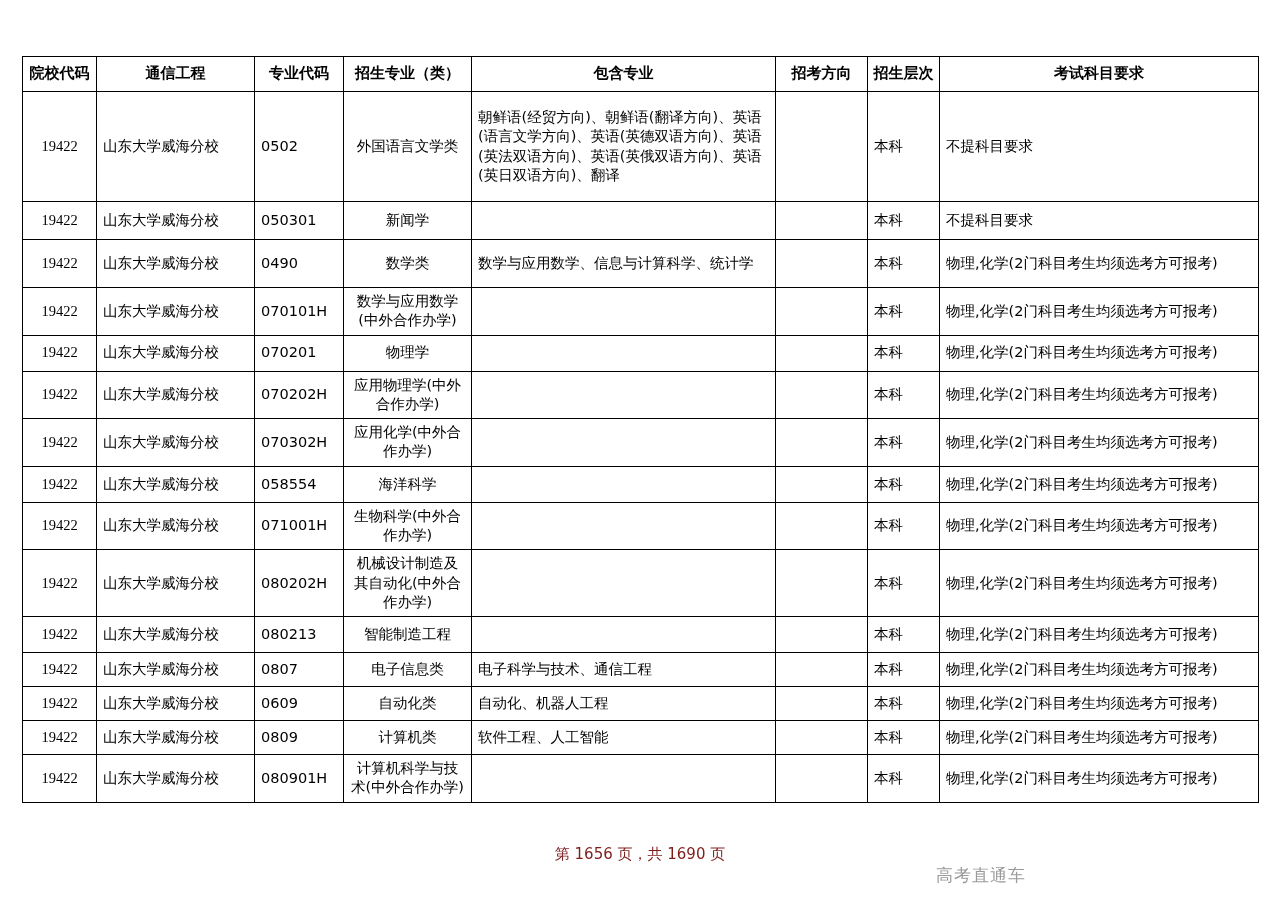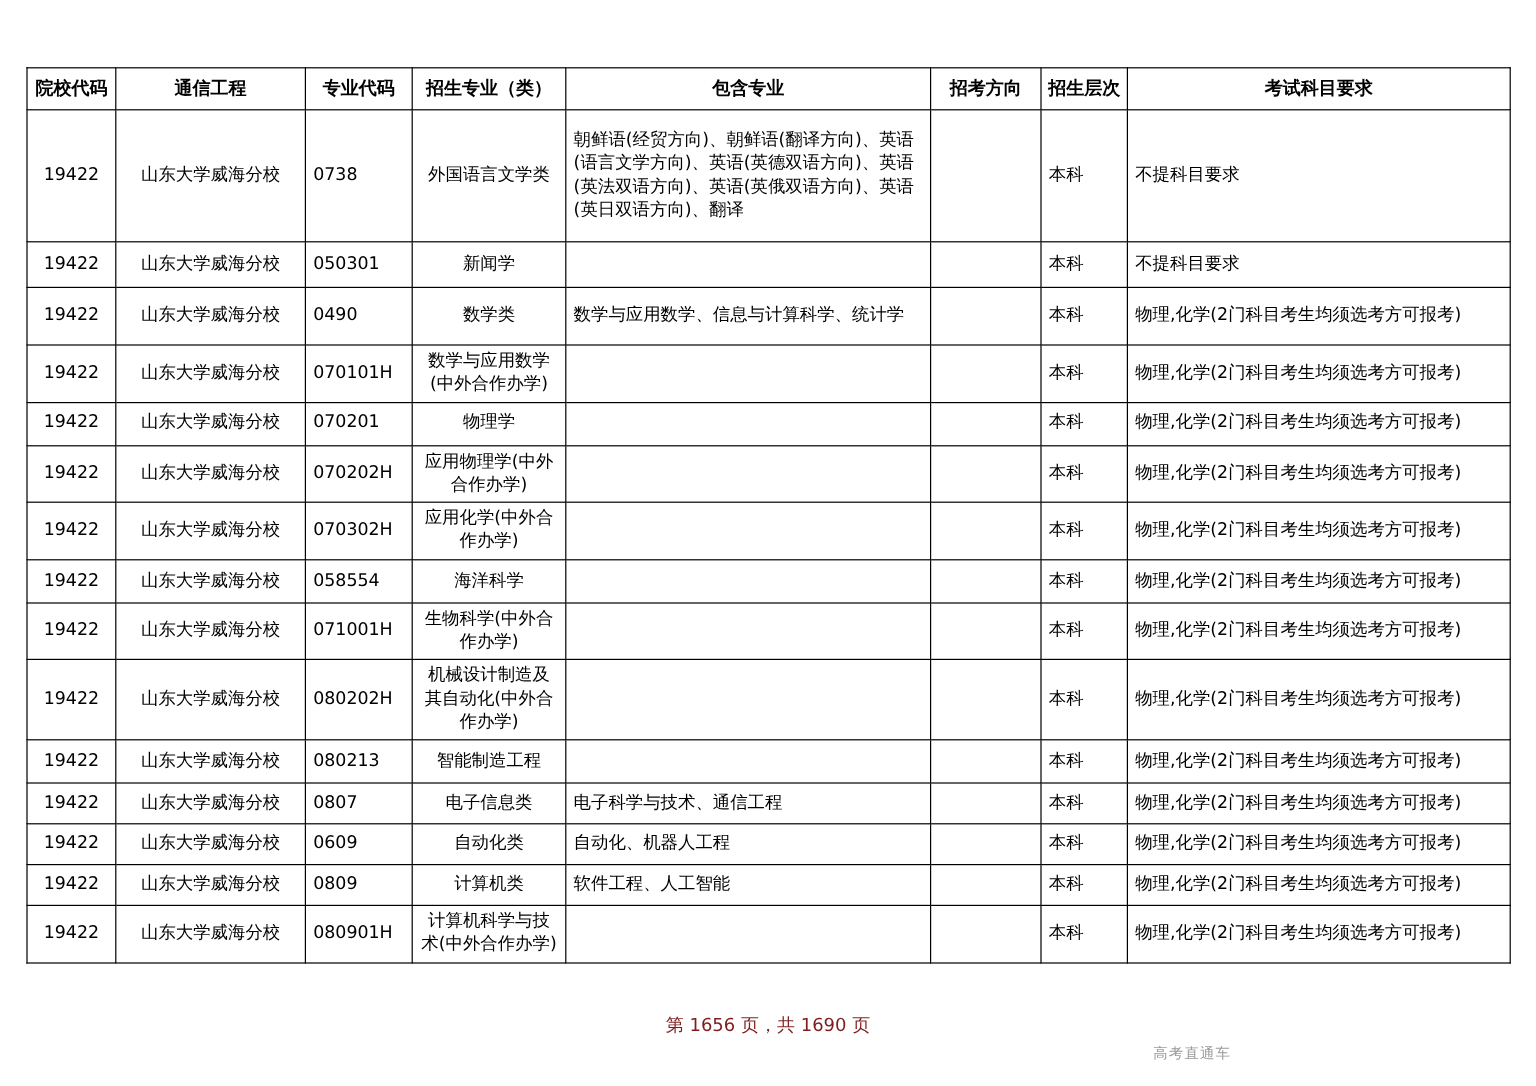--- a/index.html
+++ b/index.html
@@ -49,43 +49,43 @@
   
   col.c0 { width: 74px; }
   col.c1 { width: 158px; }
   col.c2 { width: 89px; }
   col.c3 { width: 128px; }
   col.c4 { width: 304px; }
   col.c5 { width: 92px; }
   col.c6 { width: 72px; }
   col.c7 { width: 319px; }
 
-  td.code { text-align: center; }
-  td.school { text-align: center; padding-left: 6px; }
+  td.code { text-align: center; font-family: Liberation Serif, serif; }
+  td.school { text-align: left; padding-left: 6px; }
   td.majorcode { text-align: left; padding-left: 6px; }
   td.majorname { text-align: center; padding-left: 6px; }
   td.contains { text-align: left; padding-left: 6px; }
   td.direction { text-align: left; }
   td.level { }
   td.subject { text-align: left; padding-left: 6px; white-space: nowrap; overflow: hidden; }
 
   .footer {
     position: absolute;
     left: 0;
     top: 845px;
     width: 1280px;
     text-align: center;
     font-size: 15px;
     color: #7f1d1d;
   }
   .watermark {
     position: absolute;
     right: 26px;
     bottom: 18px;
-    font-size: 12px;
+    font-size: 17px;
     color: #9a9a9a;
     letter-spacing: 1px;
   }
 </style>
 </head>
 <body>
 
 <div class="page">
 
   <table class="admission">
@@ -108,21 +108,21 @@
         <th>包含专业</th>
         <th>招考方向</th>
         <th>招生层次</th>
         <th>考试科目要求</th>
       </tr>
     </thead>
     <tbody>
       <tr style="height:110px;">
         <td class="code">19422</td>
         <td class="school">山东大学威海分校</td>
-        <td class="majorcode">0738</td>
+        <td class="majorcode">0502</td>
         <td class="majorname">外国语言文学类</td>
         <td class="contains">朝鲜语(经贸方向)、朝鲜语(翻译方向)、英语(语言文学方向)、英语(英德双语方向)、英语(英法双语方向)、英语(英俄双语方向)、英语(英日双语方向)、翻译</td>
         <td class="direction"></td>
         <td class="level">本科</td>
         <td class="subject">不提科目要求</td>
       </tr>
       <tr style="height:38px;">
         <td class="code">19422</td>
         <td class="school">山东大学威海分校</td>
         <td class="majorcode">050301</td>

